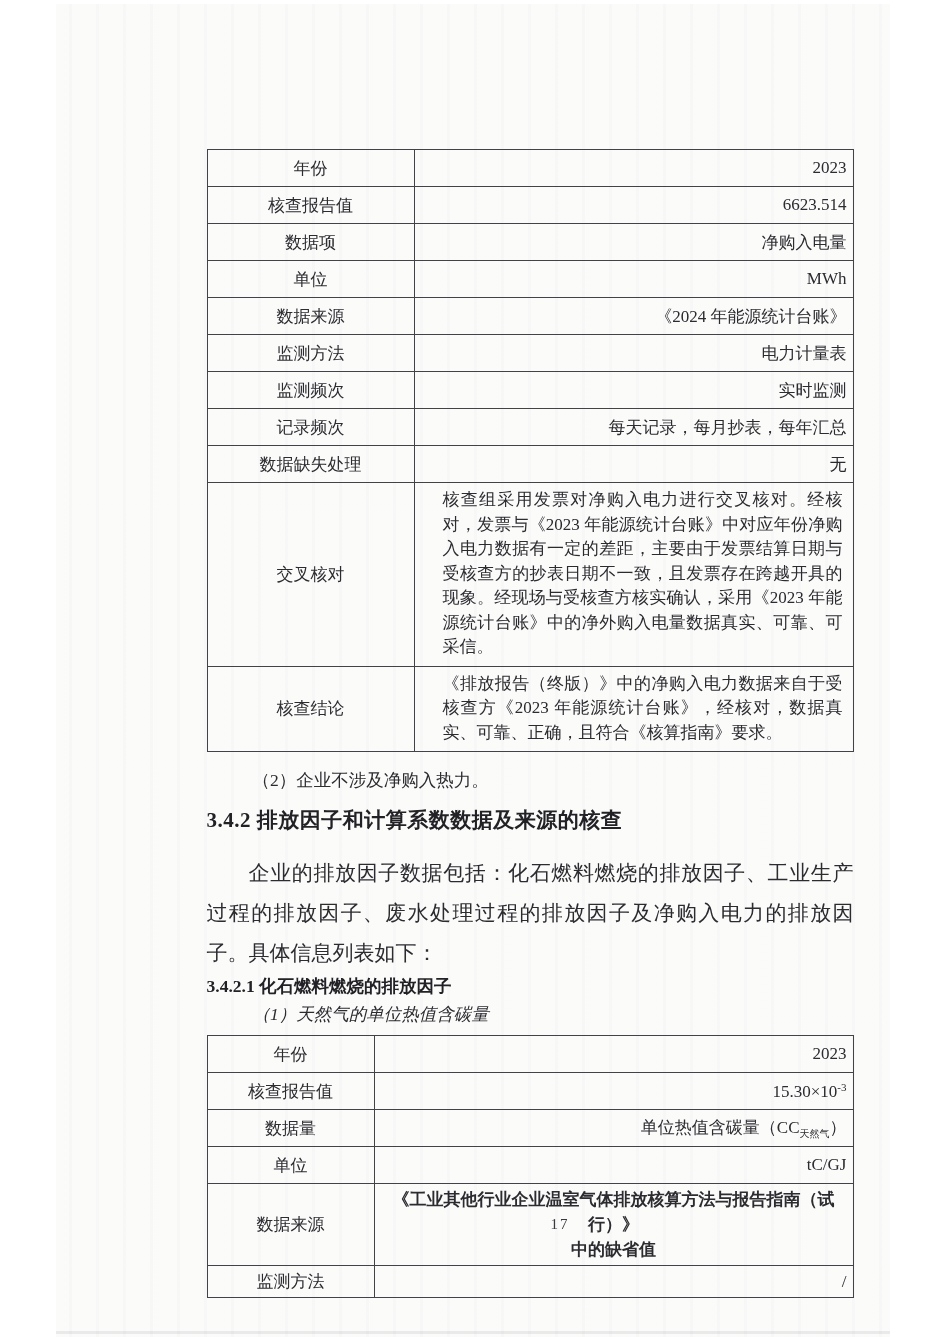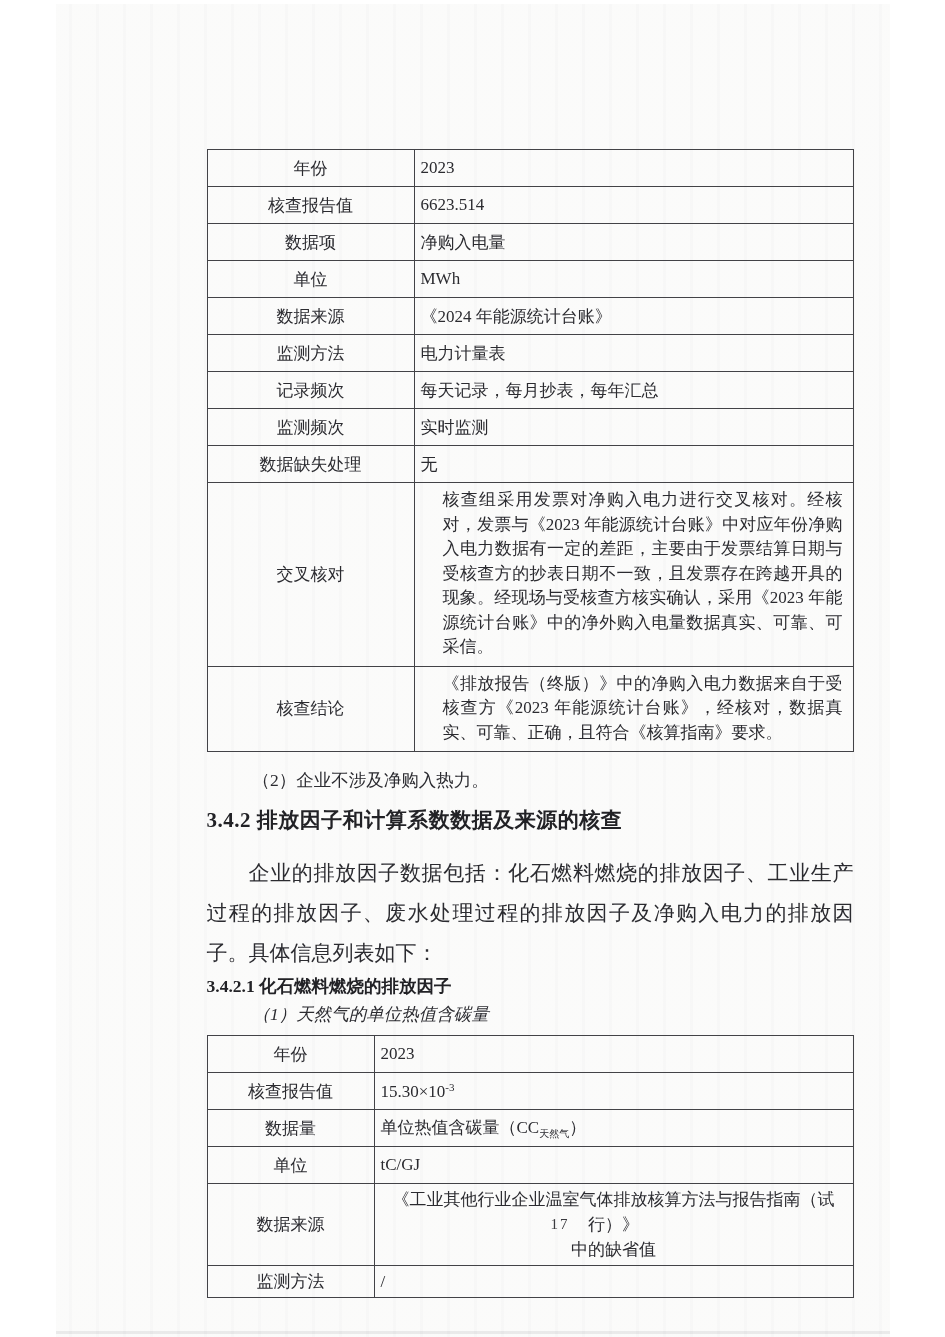--- a/index.html
+++ b/index.html
@@ -14,26 +14,26 @@
       rgba(70,70,90,0.010) 16px, rgba(70,70,90,0.010) 27px);
     font-family:"Liberation Serif","DejaVu Serif",serif;
     color:#2b2b30;
     overflow:hidden;
   }
   .content { position:absolute; left:151px; top:145px; width:647px; }
 
   table { width:100%; border-collapse:collapse; table-layout:fixed; }
   td { border:1.5px solid #434347; font-size:17px; vertical-align:middle; }
   td.label { text-align:center; padding:3px 2px; }
-  td.value { text-align:left; padding:3px 6px; }
+  td.value { text-align:right; padding:3px 6px; }
   td.value.long { text-align:justify; text-align-last:left; padding:5px 10px 6px 28px; line-height:24.5px; }
   .t1 tr.simple td { height:30px; }
   .t2 tr.simple td { height:30px; }
   .t2 tr.short td { height:25px; }
-  .t2 td.twoline { text-align:center; line-height:25px; padding:3px 8px; }
+  .t2 td.twoline { text-align:center; line-height:25px; padding:3px 8px;font-weight:bold; }
 
   .note { margin-top:15px; padding-left:46px; font-size:17.5px; line-height:27px; }
   h2.sec { margin:12px 0 0 0; font-size:21px; font-weight:bold; letter-spacing:0.5px; color:#222226; }
   h3.sec { margin:1px 0 0 0; font-size:17.5px; font-weight:bold; color:#222226; }
   .para { margin:19px 0 0 0; font-size:21px; line-height:40px; text-indent:2em; text-align:justify; }
   .formula { margin:7px 0 0 0; font-size:17.5px; line-height:45px; text-indent:2em; text-align:justify; }
   .item { margin:1px 0 5px 0; font-size:17.5px; line-height:31px; padding-left:46px;font-style:italic; }
   sub.s { font-size:10px; vertical-align:-4px; letter-spacing:0; }
   sup.s { font-size:11px; vertical-align:6px; }
 
@@ -71,26 +71,26 @@
       </tr>
       <tr class="simple">
         <td class="label">数据来源</td>
         <td class="value">《2024 年能源统计台账》</td>
       </tr>
       <tr class="simple">
         <td class="label">监测方法</td>
         <td class="value">电力计量表</td>
       </tr>
       <tr class="simple">
+        <td class="label">监测频次</td>
+        <td class="value">实时监测</td>
+      </tr>
+      <tr class="simple">
         <td class="label">记录频次</td>
         <td class="value">每天记录，每月抄表，每年汇总</td>
-      </tr>
-      <tr class="simple">
-        <td class="label">监测频次</td>
-        <td class="value">实时监测</td>
       </tr>
       <tr class="simple">
         <td class="label">数据缺失处理</td>
         <td class="value">无</td>
       </tr>
       <tr>
         <td class="label">交叉核对</td>
         <td class="value long">核查组采用发票对净购入电力进行交叉核对。经核对，发票与《2023 年能源统计台账》中对应年份净购入电力数据有一定的差距，主要由于发票结算日期与受核查方的抄表日期不一致，且发票存在跨越开具的现象。经现场与受核查方核实确认，采用《2023 年能源统计台账》中的净外购入电量数据真实、可靠、可采信。</td>
       </tr>
       <tr>

